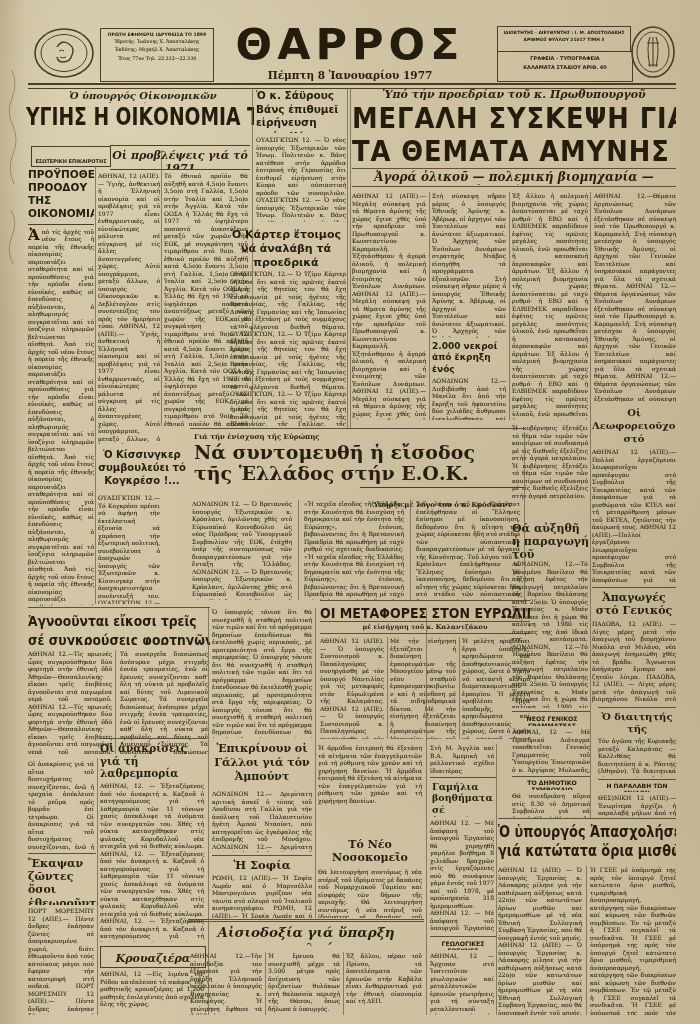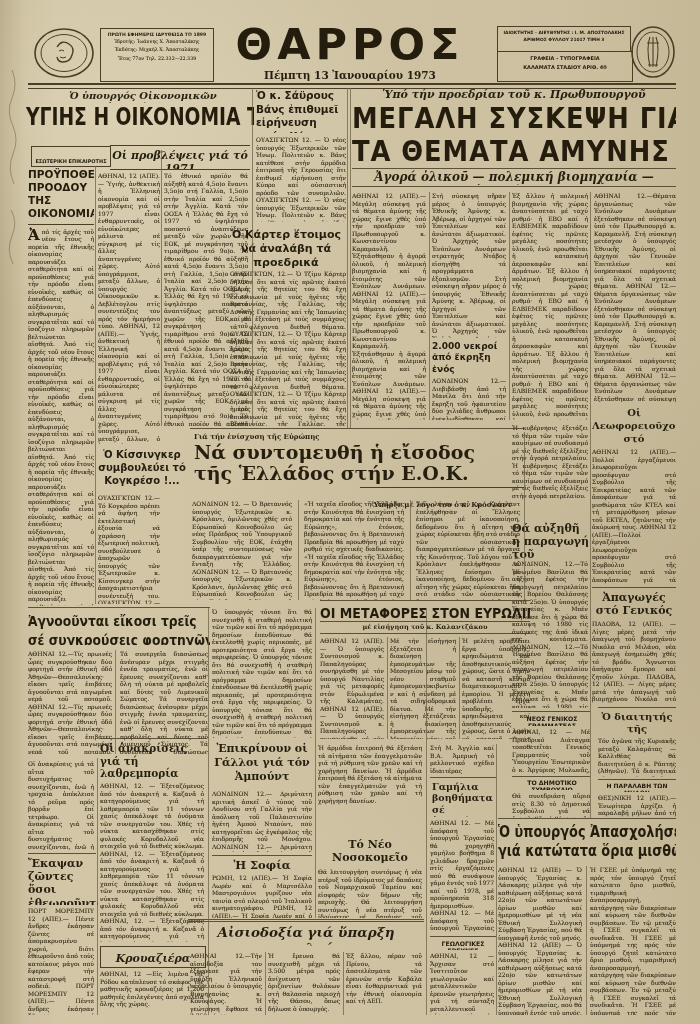--- a/index.html
+++ b/index.html
@@ -40,21 +40,21 @@
     </svg>
   </div>
   <div class="b box" style="left:100px;top:28px;width:108px;height:48px;padding:2px 2px">
     <div class="hg ctr" style="font-size:4.6px;line-height:1.6">ΠΡΩΤΗ ΕΦΗΜΕΡΙΣ ΙΔΡΥΘΕΙΣΑ ΤΟ 1899</div>
     <div class="t ctr" style="font-size:4.8px;line-height:1.7;text-align:center">Ἱδρυτής: Ἰωάννης Χ. Ἀποσταλάκης</div>
     <div class="t ctr" style="font-size:4.8px;line-height:1.7;text-align:center">Ἐκδότης: Μιχαήλ Χ. Ἀποσταλάκης</div>
     <div class="t ctr" style="font-size:4.8px;line-height:1.7;text-align:center">Ἔτος 77ον Τηλ. 22.332—22.339</div>
   </div>
 
   <div class="b hg ctr" style="left:226px;top:22px;width:248px;height:48px;font-size:43px;letter-spacing:5px;line-height:1.05">ΘΑΡΡΟΣ</div>
-  <div class="b hs ctr" style="left:226px;top:69px;width:248px;height:14px;font-size:10.5px">Πέμπτη 13 Ἰανουαρίου 1973</div>
+  <div class="b hs ctr" style="left:226px;top:69px;width:248px;height:14px;font-size:10.5px">Πέμπτη 8 Ἰανουαρίου 1977</div>
 
   <div class="b box" style="left:497px;top:26px;width:130px;height:22px;padding:1px">
     <div class="hg ctr" style="font-size:4.4px;line-height:2.1">ΙΔΙΟΚΤΗΤΗΣ - ΔΙΕΥΘΥΝΤΗΣ : Ι. Μ. ΑΠΟΣΤΟΛΑΚΗΣ</div>
     <div class="hg ctr" style="font-size:4.4px;line-height:1.2">ΑΡΙΘΜΟΣ ΦΥΛΛΟΥ 21017 ΤΙΜΗ 3</div>
   </div>
   <div class="b box" style="left:497px;top:51px;width:130px;height:25px;padding:2px">
     <div class="hg ctr" style="font-size:5px;line-height:1.9">ΓΡΑΦΕΙΑ - ΤΥΠΟΓΡΑΦΕΙΑ</div>
     <div class="hg ctr" style="font-size:5px;line-height:1.4">ΚΑΛΑΜΑΤΑ ΣΤΑΔΙΟΥ ΑΡΙΘ. 40</div>
   </div>
   <div class="b" style="left:630px;top:25px;width:46px;height:54px">

